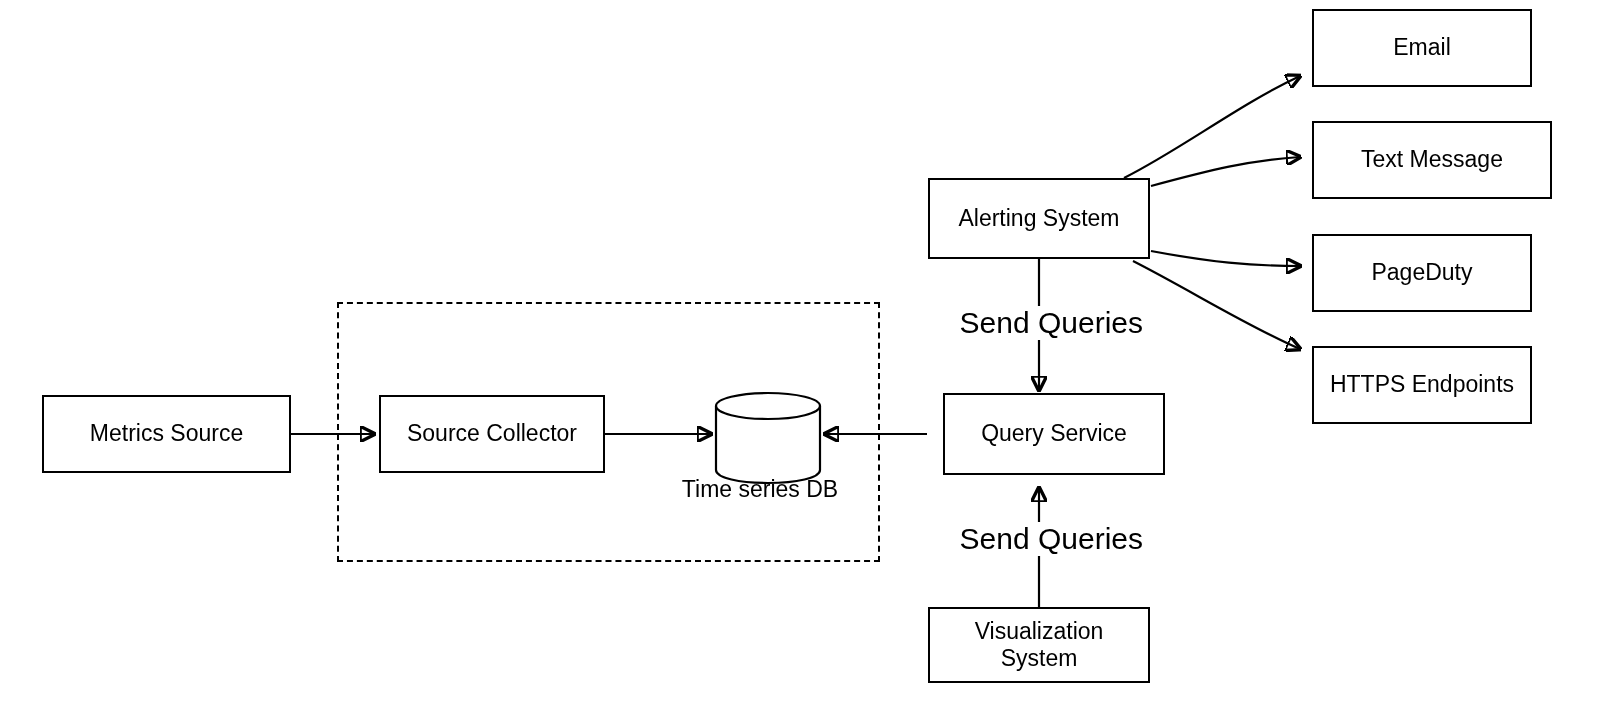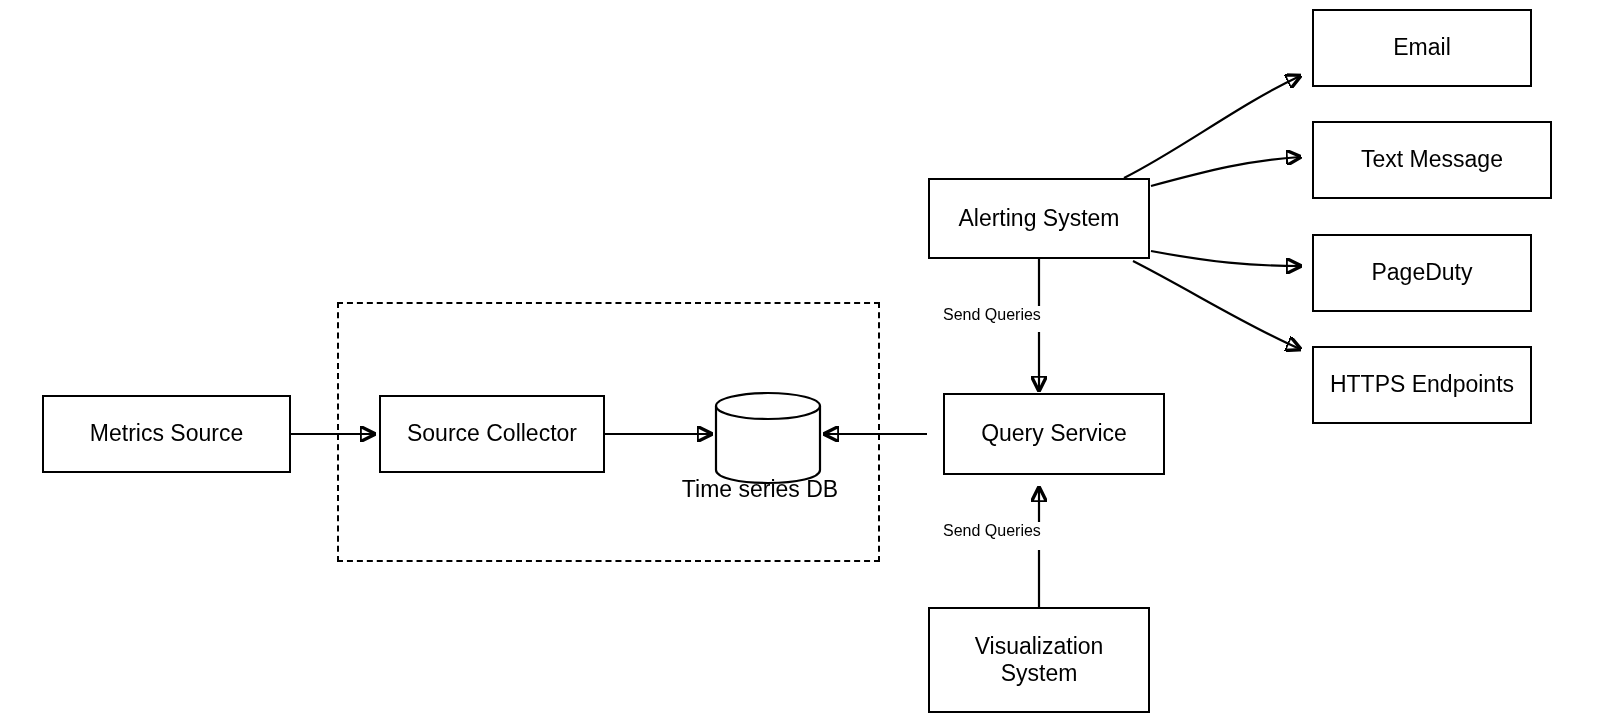--- a/index.html
+++ b/index.html
@@ -44,23 +44,23 @@
   .db-label {
     position: absolute;
     font-size: 23px;
     color: #000000;
     text-align: center;
     white-space: nowrap;
     z-index: 3;
   }
   .edge-label {
     position: absolute;
-    font-size: 16px;
+    font-size: 30px;
     color: #000000;
-    text-align: left;
+    text-align: right;
     white-space: nowrap;
     background: #ffffff;
     padding: 0 4px;
     z-index: 4;
   }
   svg.wires {
     position: absolute;
     left: 0;
     top: 0;
     width: 1614px;
@@ -122,21 +122,21 @@
   <div class="node" style="left:42px; top:395px; width:249px; height:78px;">Metrics Source</div>
 
   <div class="node" style="left:379px; top:395px; width:226px; height:78px;">Source Collector</div>
 
   <div class="db-label" style="left:660px; top:476px; width:200px;">Time series DB</div>
 
   <div class="node" style="left:928px; top:393px; width:222px; height:82px;margin-left:15px;">Query Service</div>
 
   <div class="node" style="left:928px; top:178px; width:222px; height:81px;">Alerting System</div>
 
-  <div class="node" style="left:928px; top:607px; width:222px; height:106px;">Visualization
+  <div class="node" style="left:928px; top:607px; width:222px; height:76px;">Visualization
 System</div>
 
   <div class="node" style="left:1312px; top:9px; width:220px; height:78px;">Email</div>
 
   <div class="node" style="left:1312px; top:121px; width:240px; height:78px;">Text Message</div>
 
   <div class="node" style="left:1312px; top:234px; width:220px; height:78px;">PageDuty</div>
 
   <div class="node" style="left:1312px; top:346px; width:220px; height:78px;">HTTPS Endpoints</div>
 

